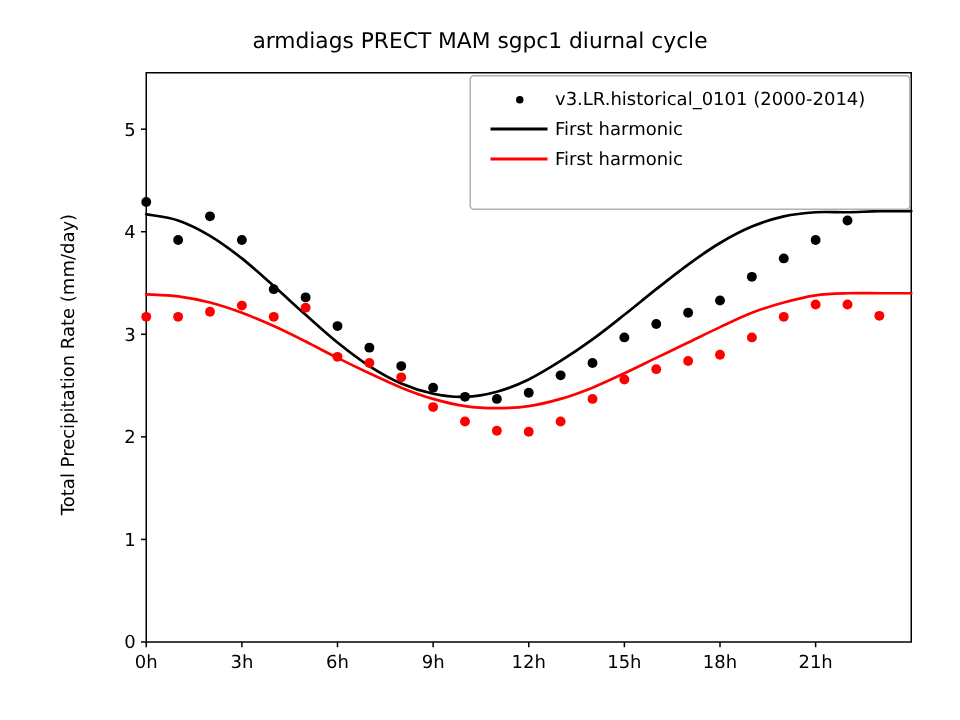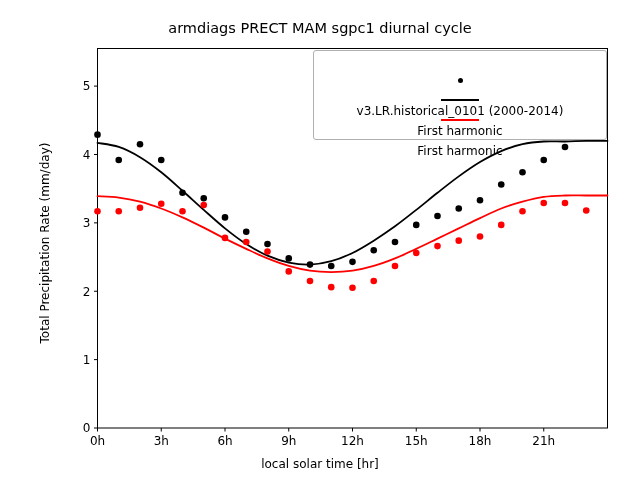--- a/index.html
+++ b/index.html
@@ -71,21 +71,20 @@
     background: #ffffff;
     border: 1px solid #b0b0b0;
     border-radius: 3px;
     box-sizing: border-box;
     padding: 5px 8px 5px 8px;
   }
   .legend-row {
     display: flex;
     align-items: center;
     height: 20px;
-    flex-direction: column;
   }
   .legend-marker {
     width: 48px;
     display: flex;
     align-items: center;
     justify-content: center;
     flex: 0 0 48px;
   }
   .legend-dot {
     width: 5px;
@@ -103,21 +102,20 @@
   }
 </style>
 </head>
 <body>
 
 <div id="figure">
 
   <div class="fig-title">armdiags PRECT MAM sgpc1 diurnal cycle</div>
 
   <div class="ylabel">Total Precipitation Rate (mm/day)</div>
-  <div class="xlabel">local solar time [hr]</div>
 
   <svg class="plot" id="plot-svg" viewBox="0 0 640 480">
 
     <rect id="axes-frame" x="97.5" y="48.5" width="510" height="379.5" fill="#ffffff" stroke="#000000" stroke-width="1"></rect>
     <g id="ticks-group">
         <line x1="97.5" y1="428" x2="97.5" y2="431.5" stroke="#000000" stroke-width="1"></line>
         <text x="97.5" y="445" text-anchor="middle" class="tick-label">0h</text>
         <line x1="161.25" y1="428" x2="161.25" y2="431.5" stroke="#000000" stroke-width="1"></line>
         <text x="161.25" y="445" text-anchor="middle" class="tick-label">3h</text>
         <line x1="225" y1="428" x2="225" y2="431.5" stroke="#000000" stroke-width="1"></line>

